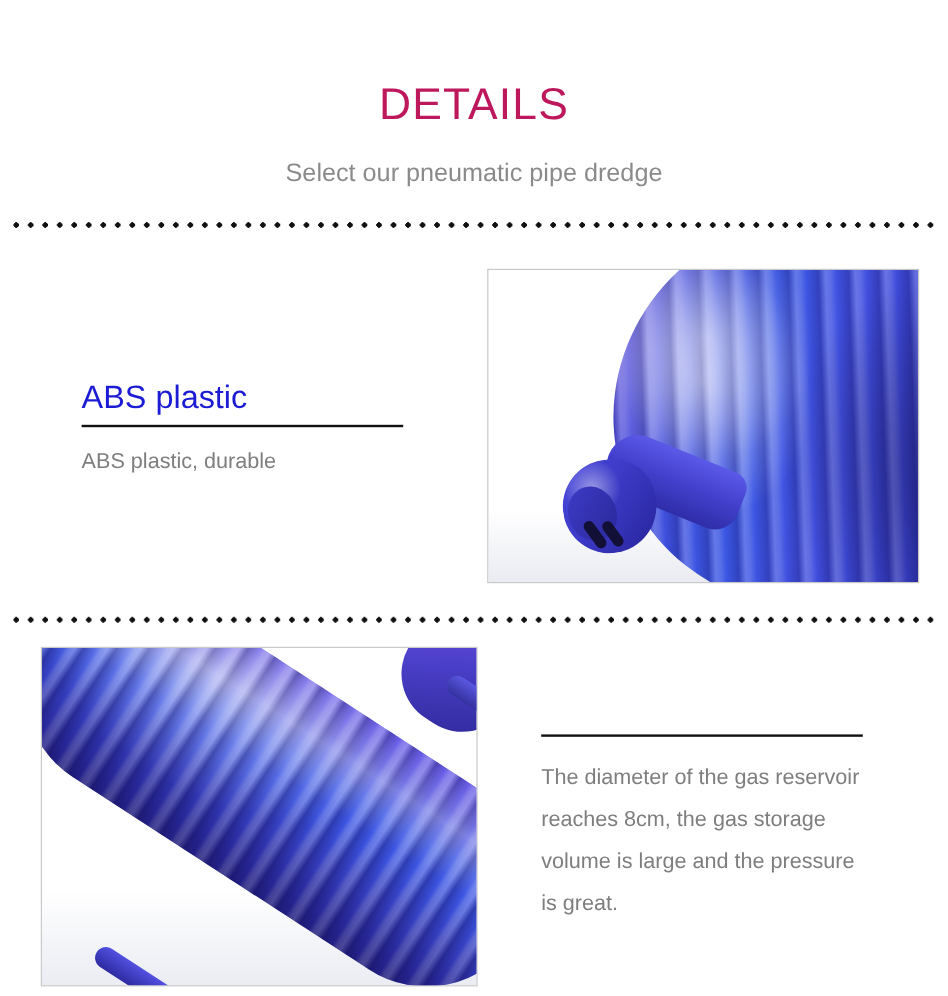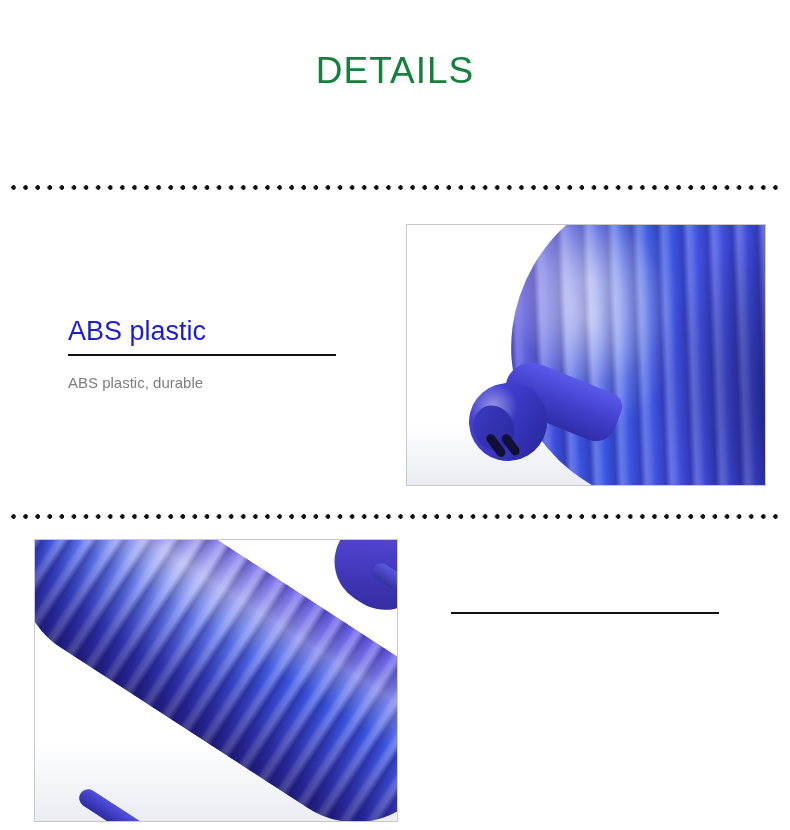--- a/index.html
+++ b/index.html
@@ -18,26 +18,26 @@
 
   
   .header {
     position: absolute;
     left: 0;
     top: 0;
     width: 790px;
     text-align: center;
   }
   .page-title {
-    margin: 0;
+    margin: 16px;
     padding-top: 52px;
     font-size: 37px;
     font-weight: 400;
     letter-spacing: 1px;
-    color: #15803d;
+    color: #be185d;
     line-height: 1.05;
   }
   .page-subtitle {
     margin: 0;
     padding-top: 9px;
     font-size: 21px;
     font-weight: 400;
     color: #8a8a8a;
     line-height: 1.2;
   }
@@ -297,33 +297,34 @@
   }
   .feature-rule {
     margin-top: 4px;
     width: 268px;
     height: 2px;
     background: #111111;
   }
   .feature-desc {
     margin: 0;
     padding-top: 16px;
-    font-size: 15px;
+    font-size: 18px;
     font-weight: 400;
     color: #7e7e7e;
     line-height: 1.95;
     white-space: pre-line;
   }
   .feature-left .feature-desc { line-height: 1.4; }
 </style>
 </head>
 <body>
 
 <div class="header">
   <h1 class="page-title">DETAILS</h1>
+  <p class="page-subtitle">Select our pneumatic pipe dredge</p>
 </div>
 
 <div class="dot-divider dot-divider-1"></div>
 
 <div class="feature feature-left">
   <h2 class="feature-title">ABS plastic</h2>
   <div class="feature-rule"></div>
   <p class="feature-desc">ABS plastic, durable</p>
 </div>
 
@@ -354,13 +355,17 @@
     <div class="bp-tail"></div>
     <div class="bp-cyl">
       <div class="bp-ribs"></div>
       <div class="bp-gloss"></div>
     </div>
   </div>
 </div>
 
 <div class="feature feature-right">
   <div class="feature-rule"></div>
+  <p class="feature-desc">The diameter of the gas reservoir
+reaches 8cm,  the gas storage
+volume is large and the pressure
+is great.</p>
 </div>
 
 </body></html>

